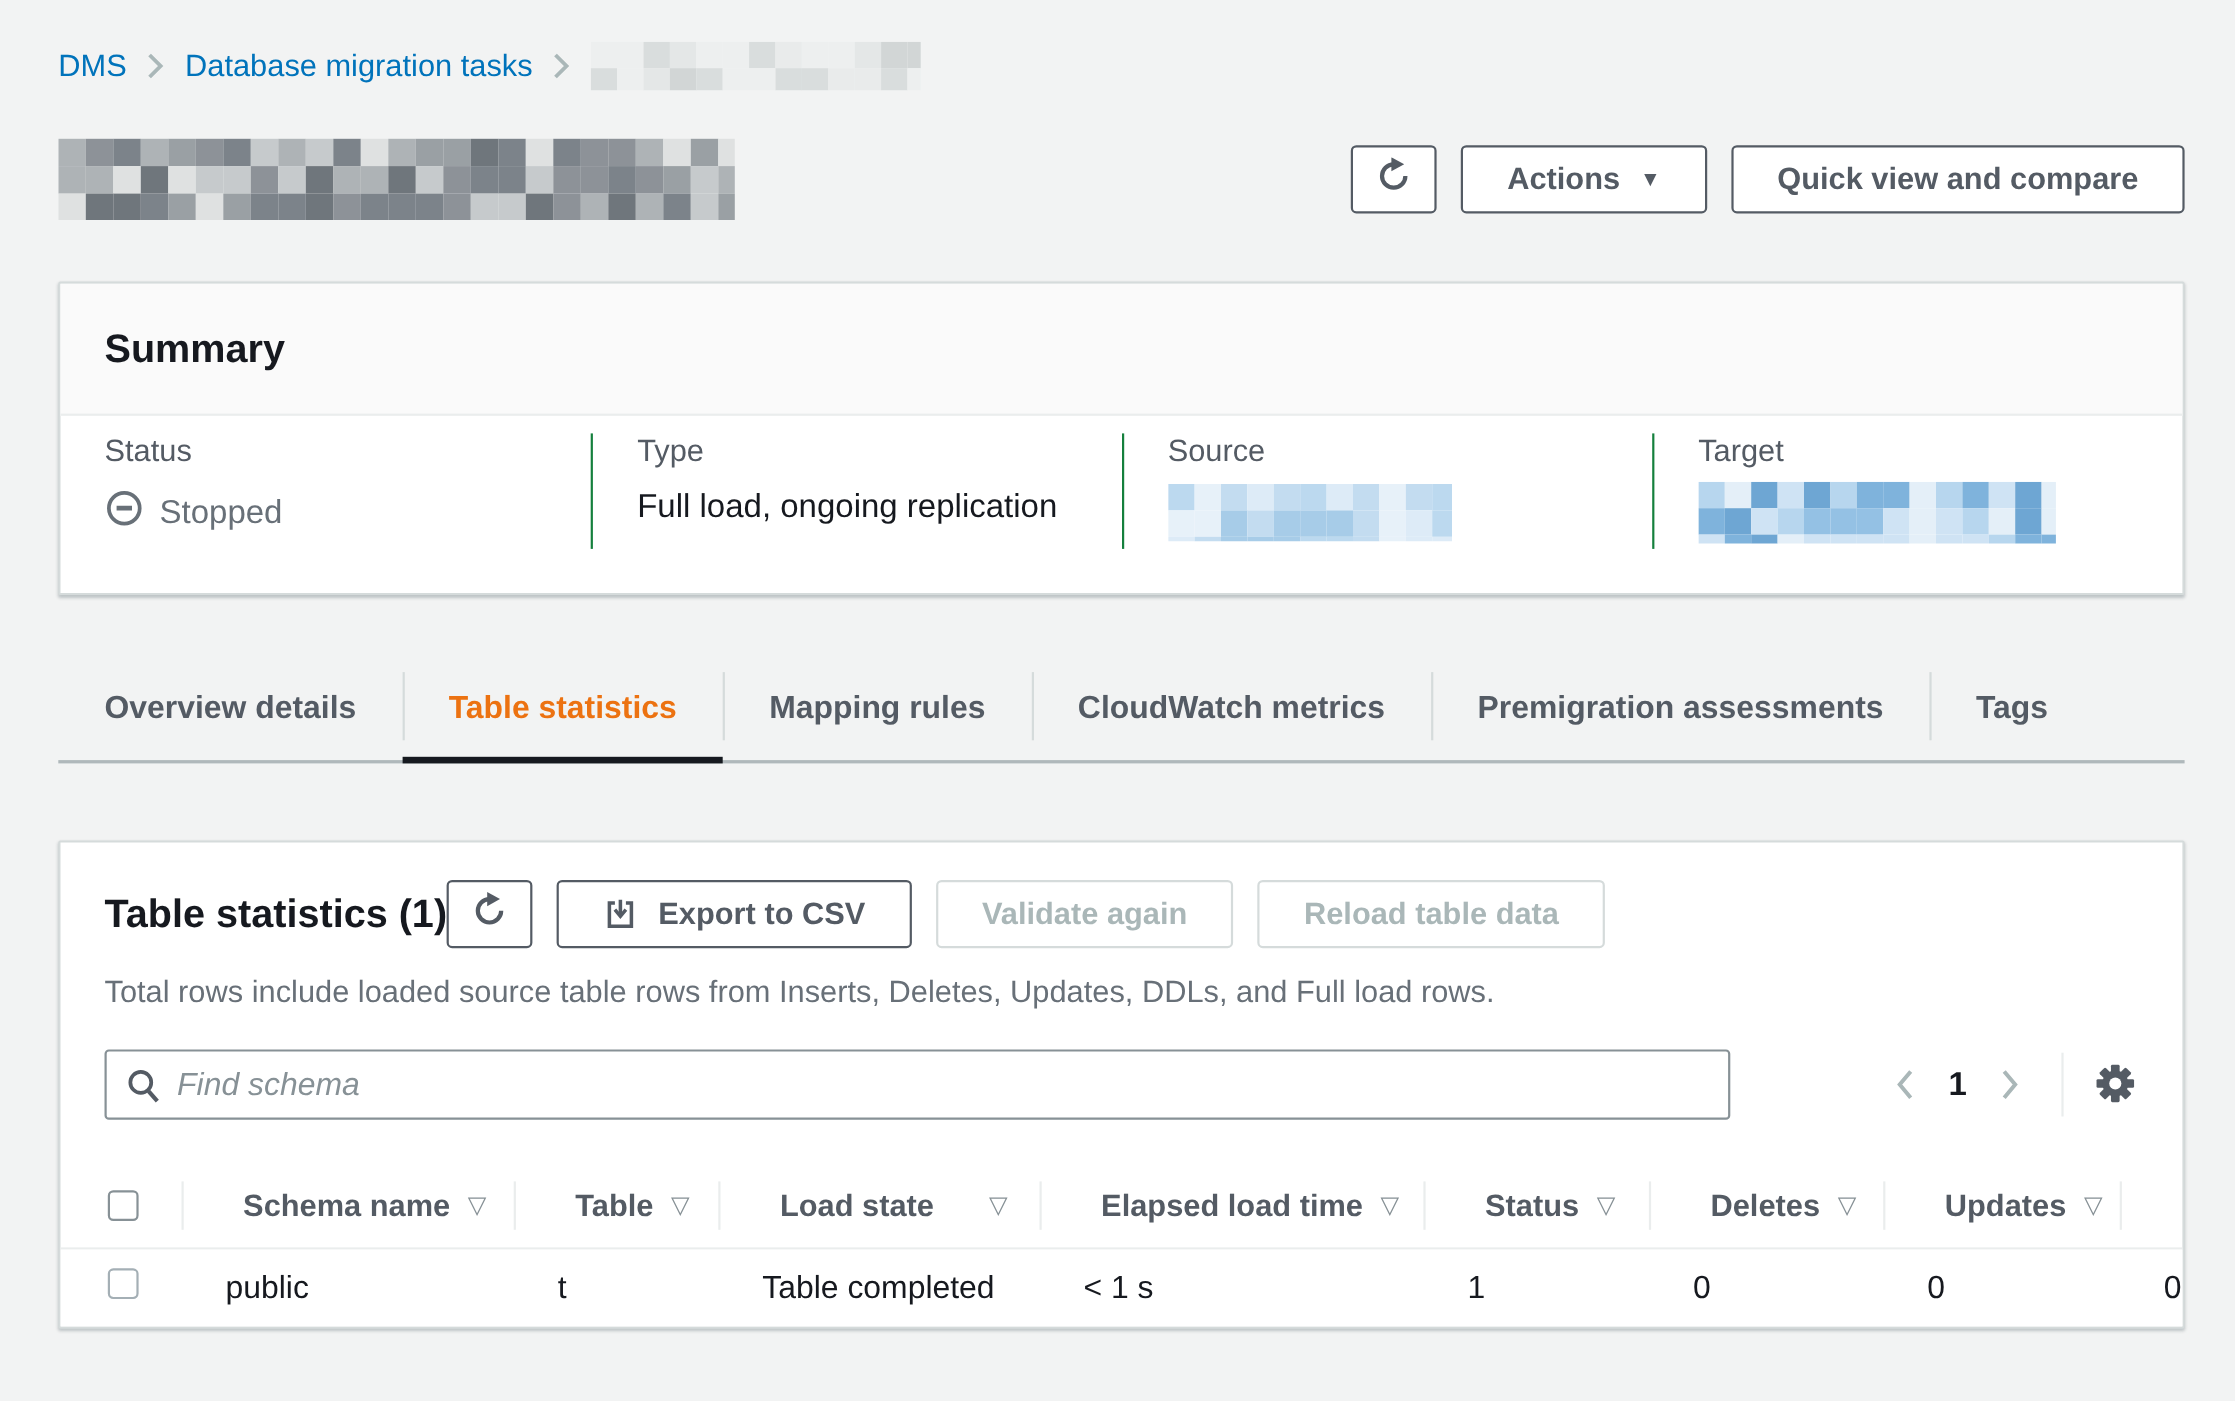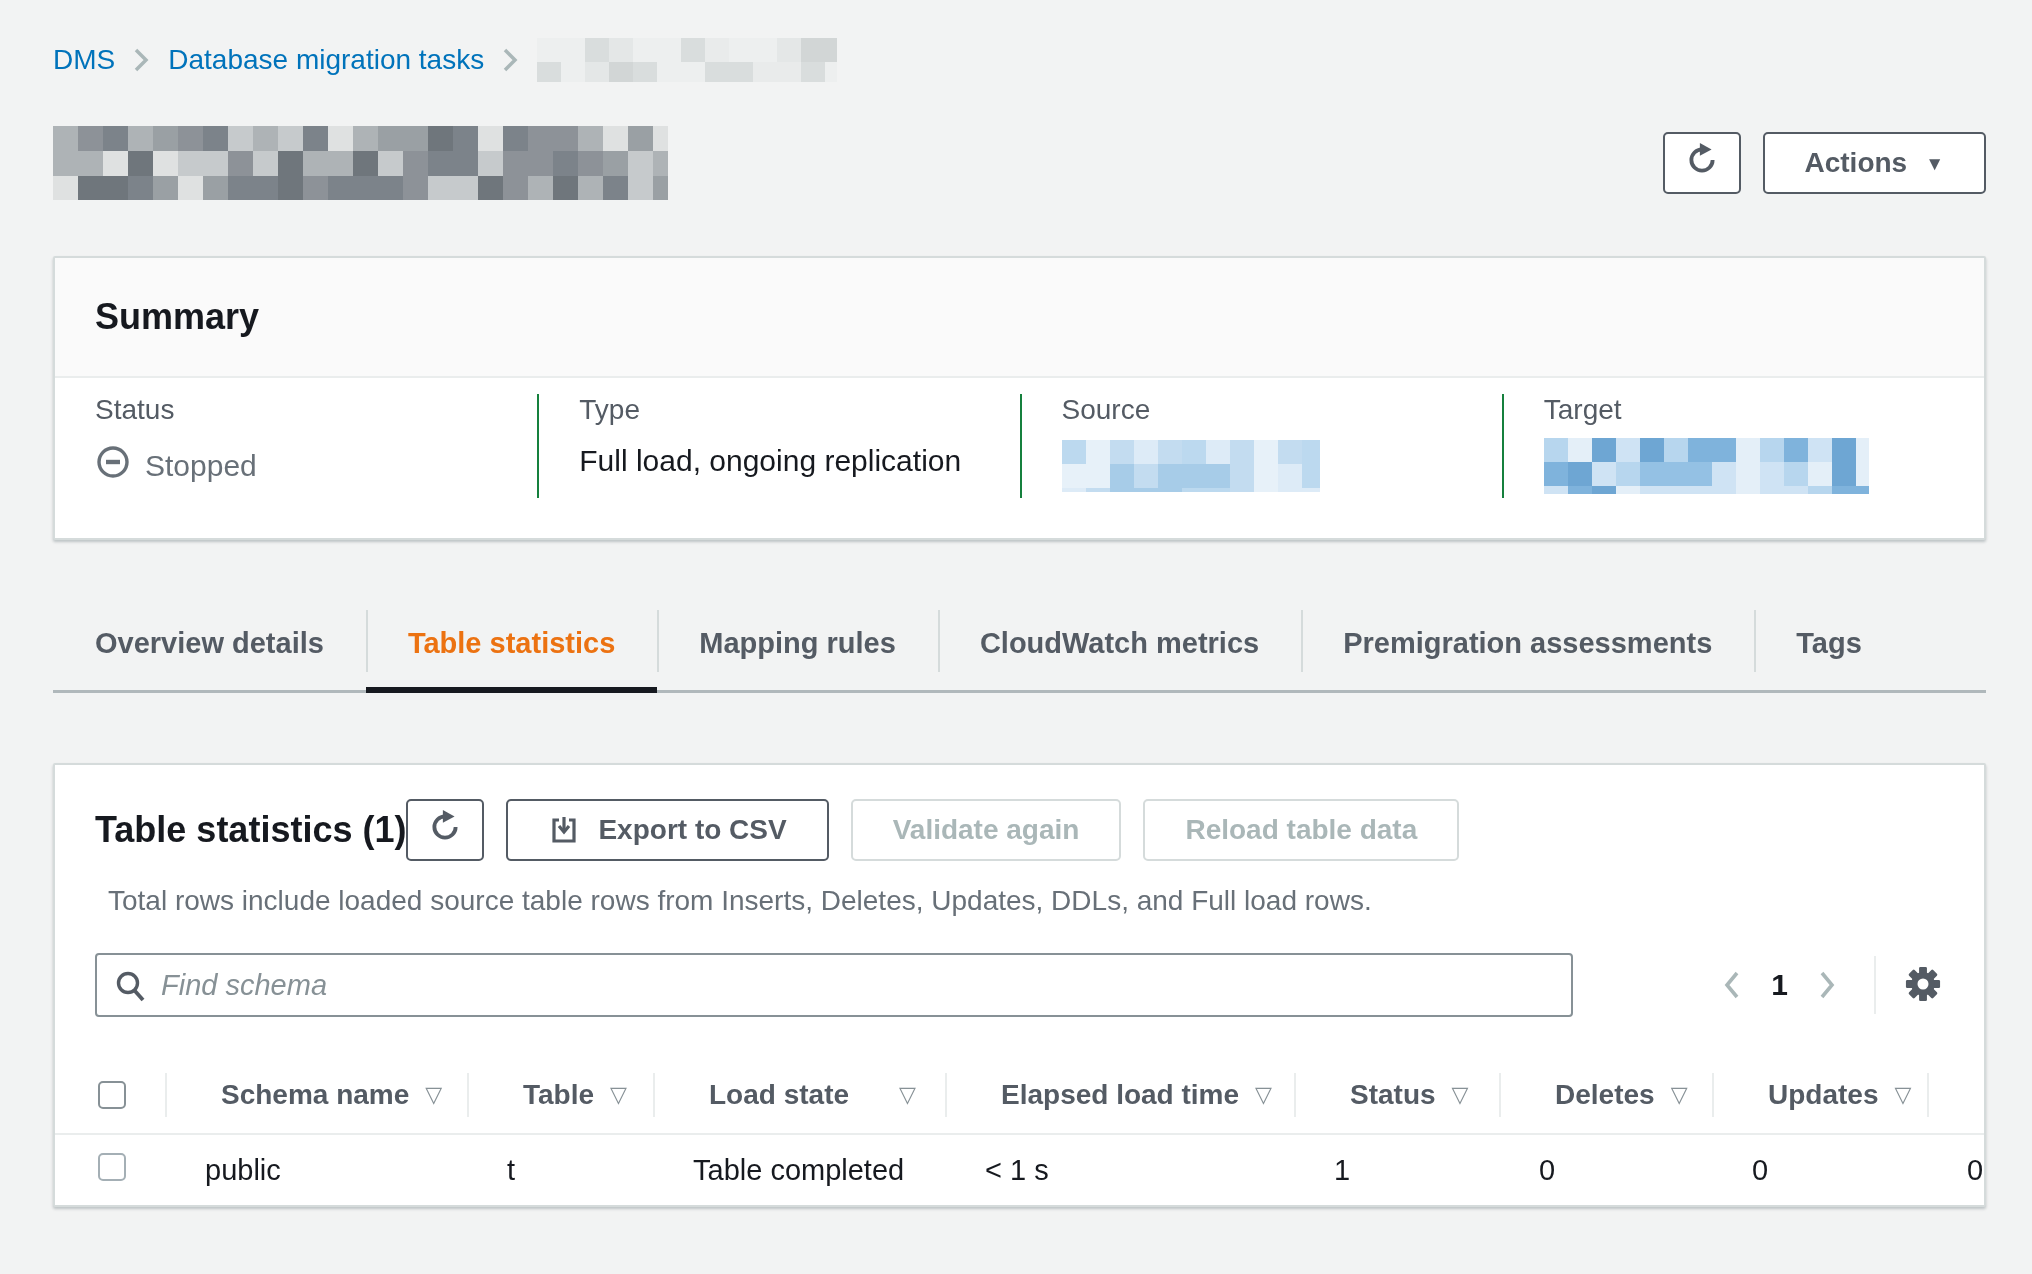--- a/index.html
+++ b/index.html
@@ -66,21 +66,21 @@
   .tab.active::after {
     content:""; position:absolute; left:0; right:0; bottom:-3px; height:6px; background:#16191f;
   }
 
   
   .panel.stats { margin-top:70px; }
   .stats-head { padding:34px 40px 0; }
   .stats-title-row { display:flex; justify-content:flex-start; align-items:center; }
   .stats-btns { display:flex; gap:22px; }
   .btn .dl-icon { display:flex; }
-  .stats-desc { margin-top:20px; font-size:28px; color:#687078; line-height:40px;margin-left:13px; }
+  .stats-desc { margin-top:20px; font-size:28px; color:#687078; line-height:40px; }
 
   .controls { margin-top:32px; display:flex; align-items:center; }
   .search { position:relative; width:1478px; }
   .search input {
     width:100%; height:64px; border:2px solid #879196; border-radius:4px;
     padding:0 20px 0 64px; font-size:29px; font-family:inherit; color:#16191f; background:#fff;
   }
   .search input::placeholder { color:#879196; font-style:italic; }
   .search .mag { position:absolute; left:18px; top:15px; }
 
@@ -239,20 +239,23 @@
           <svg width="34" height="34" viewBox="0 0 32 32">
               <path d="M26 16 A10 10 0 1 1 16 6" fill="none" stroke="#545b64" stroke-width="3.6"></path>
               <polygon points="14,0 25,6 14,12" fill="#545b64"></polygon>
             </svg>
         </span>
       </button>
       <button class="btn">
         <span>Actions</span>
         <span class="caret">▼</span>
       </button>
+      <button class="btn">
+        <span>Quick view and compare</span>
+      </button>
     </div>
   </div>
 
   <section class="panel summary">
     <div class="panel-header">
       <h2 class="panel-title">Summary</h2>
     </div>
     <div class="summary-grid">
       <div class="field">
         <div class="label">Status</div>

